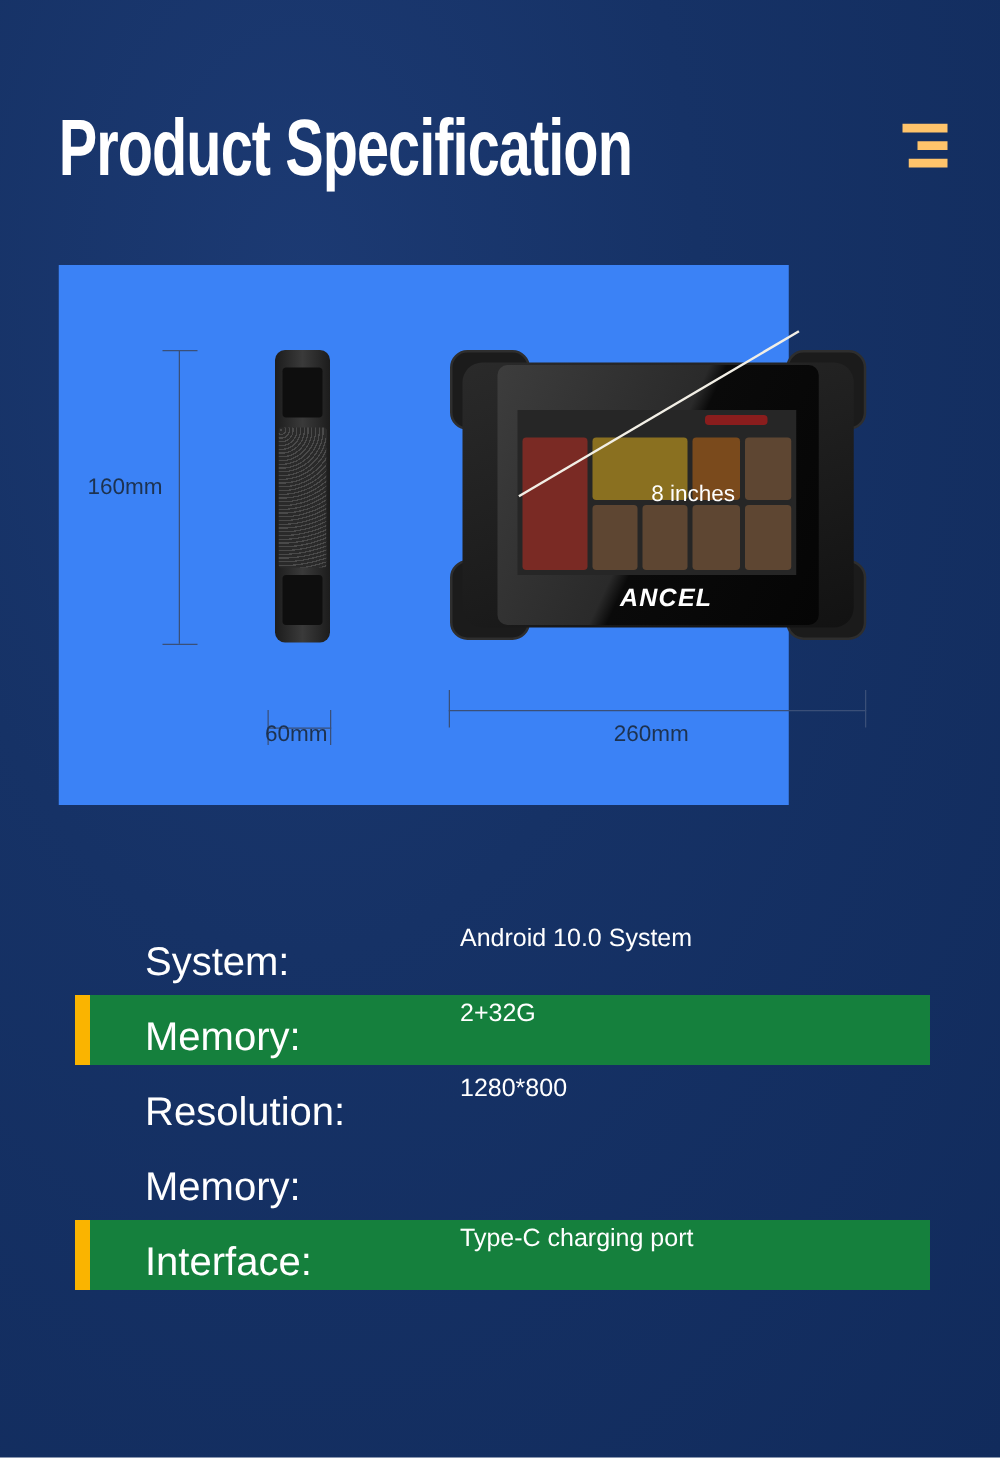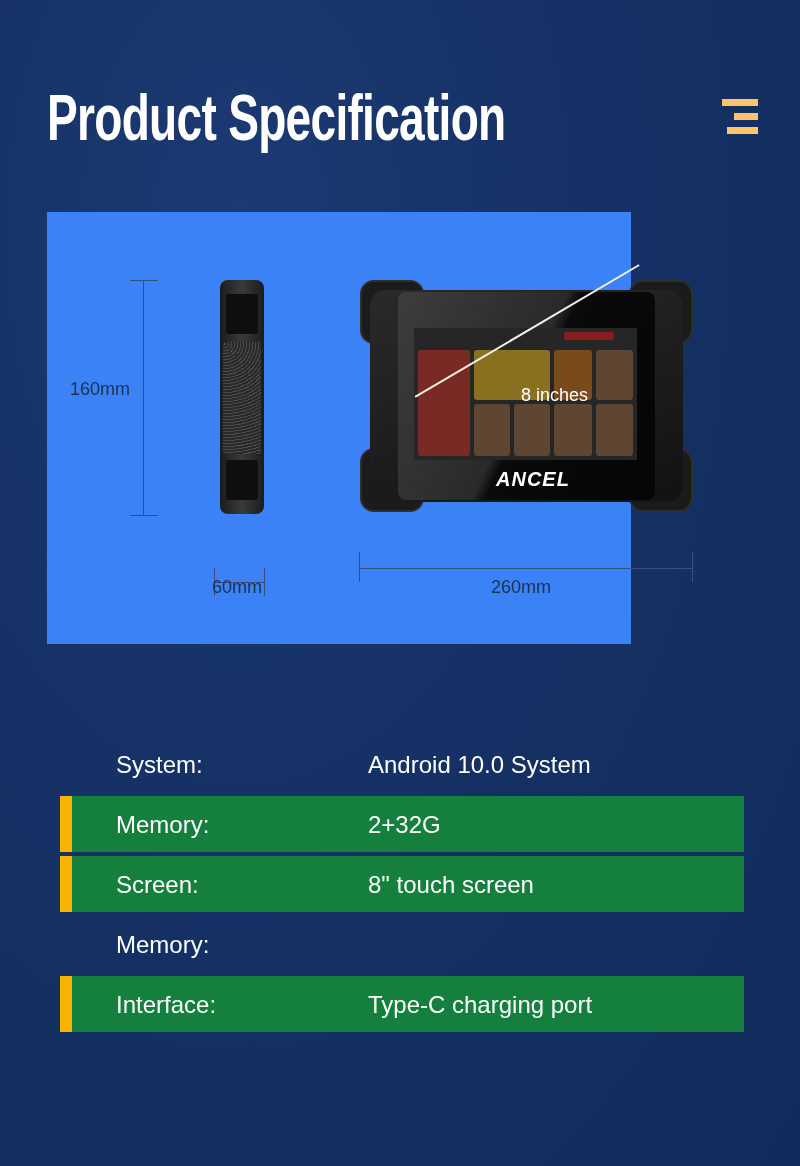--- a/index.html
+++ b/index.html
@@ -71,22 +71,22 @@
     transform: rotate(-30.5deg); transform-origin: left center;
   }
   .brand { position: absolute; left: 136px; top: 188px; color: #ffffff; font-weight: bold; font-style: italic; font-size: 20px; letter-spacing: 1px; }
 
   .spec-table { position: absolute; left: 60px; top: 736px; width: 684px; }
   .spec-row { position: relative; height: 56px; margin-bottom: 4px; }
   .spec-row.shaded { background: #15803d; margin-left: 12px; }
   .spec-row.shaded::before {
     content: ""; position: absolute; left: -12px; top: 0; width: 12px; height: 100%; background: #fab400;
   }
-  .spec-label { position: absolute; left: 56px; top: 15px; font-size: 24px; color: #ffffff; }
-  .spec-value { position: absolute; left: 308px; top: 15px; font-size: 24px; color: #ffffff; }
+  .spec-label { position: absolute; left: 56px; top: 15px; font-size: 32px; color: #ffffff; }
+  .spec-value { position: absolute; left: 308px; top: 4px; font-size: 20px; color: #ffffff; }
   .spec-row.shaded .spec-label { left: 44px; }
   .spec-row.shaded .spec-value { left: 296px; text-align: center; }
 </style>
 </head>
 <body>
 
 <div class="title">Product Specification</div>
 
 <div class="menu-icon">
   <span class="b1"></span>
@@ -143,23 +143,23 @@
 
 <div class="spec-table">
   <div class="spec-row">
     <span class="spec-label">System:</span>
     <span class="spec-value">Android 10.0 System</span>
   </div>
   <div class="spec-row shaded">
     <span class="spec-label">Memory:</span>
     <span class="spec-value">2+32G</span>
   </div>
-  <div class="spec-row shaded">
-    <span class="spec-label">Screen:</span>
-    <span class="spec-value">8" touch screen</span>
+  <div class="spec-row">
+    <span class="spec-label">Resolution:</span>
+    <span class="spec-value">1280*800</span>
   </div>
   <div class="spec-row">
     <span class="spec-label">Memory:</span>
   </div>
   <div class="spec-row shaded">
     <span class="spec-label">Interface:</span>
     <span class="spec-value">Type-C charging port</span>
   </div>
 </div>
 

